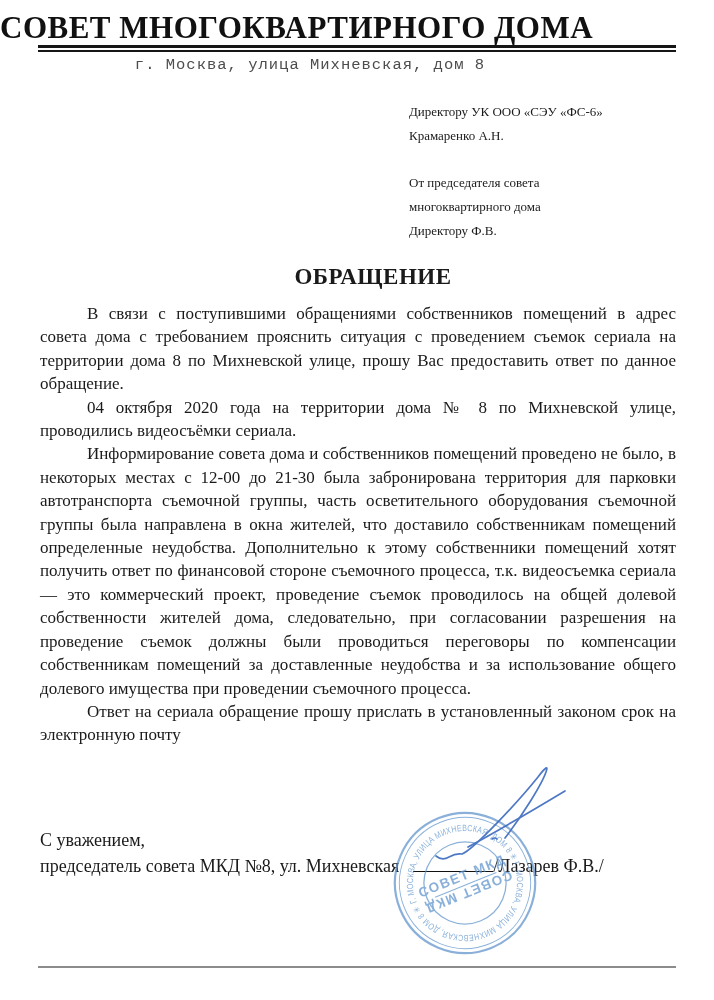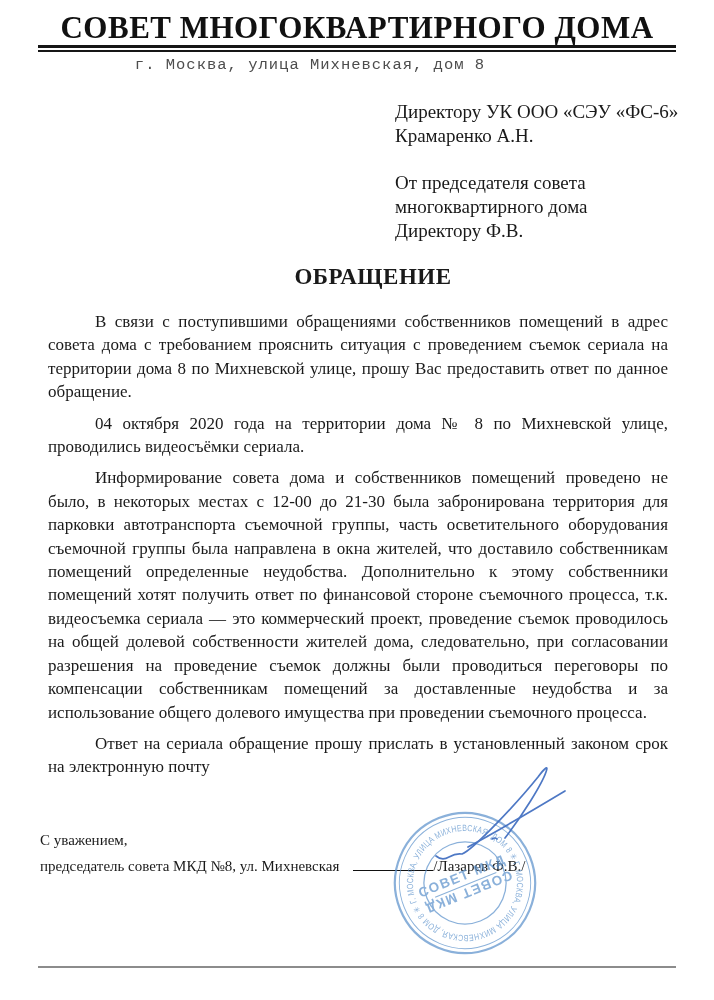--- a/index.html
+++ b/index.html
@@ -7,58 +7,57 @@
     position:relative;
     width:714px;height:1000px;
     background:#ffffff;
     overflow:hidden;
     font-family:"Liberation Serif","DejaVu Serif",serif;
     color:#1a1a1a;
   }
   
   .hdr-title{
     position:absolute;top:10px;left:0;width:714px;
-    text-align:center;
     font-family:"Liberation Serif","DejaVu Serif",serif;
     font-weight:bold;font-size:31px;letter-spacing:0.5px;
     color:#111;white-space:nowrap;
   }
   .hdr-rule{
     position:absolute;top:45px;left:38px;width:638px;height:2px;
     border-top:3px solid #161616;border-bottom:2px solid #161616;
   }
   .hdr-address{
     position:absolute;top:56px;left:-47px;width:714px;
     text-align:center;
     font-family:"Liberation Mono","DejaVu Sans Mono",monospace;
     font-size:15.5px;color:#4d4d4d;letter-spacing:1px;
   }
   
   .recipient{
-    position:absolute;left:395px;top:100px;width:290px;
-    font-size:19px;line-height:24px;
+    position:absolute;left:409px;top:100px;width:290px;
+    font-size:13px;line-height:24px;
   }
   .recipient p{margin:0;}
   .recipient .gap{height:23px;}
   
   .doc-title{
     position:absolute;top:264px;left:16px;width:714px;
     text-align:center;font-weight:bold;font-size:23px;letter-spacing:0.5px;
   }
   
   .body-text{
     position:absolute;top:302px;left:40px;width:636px;
     font-size:17px;line-height:23.4px;
     text-align:justify;
   }
-  .body-text p{margin:8px;text-indent:47px;}
+  .body-text p{margin:0;text-indent:47px;}
   
   .closing{
     position:absolute;left:40px;top:828px;width:640px;
-    font-size:15px;line-height:25.5px;
+    font-size:18px;line-height:25.5px;
   }
   .closing p{margin:0;}
   .sig-underline{
     display:inline-block;width:80px;height:1px;
     border-bottom:1.6px solid #111;
     margin:0 0 0 14px;vertical-align:baseline;
   }
   
   .stamp{position:absolute;left:386px;top:804px;}
   .handsign{position:absolute;left:418px;top:760px;}

